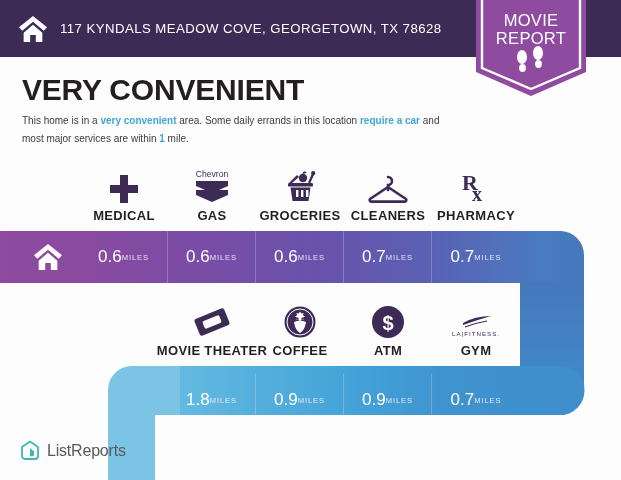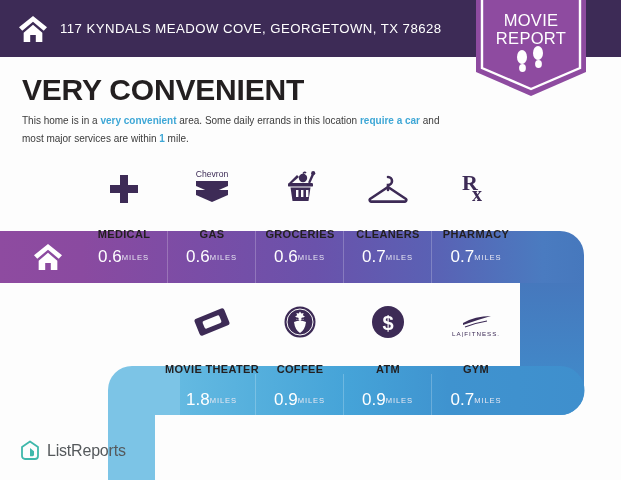--- a/index.html
+++ b/index.html
@@ -46,21 +46,21 @@
     position:absolute;left:22px;top:112px;width:420px;
     font-size:10px;line-height:17.5px;color:#3b3b3b;
   }
   .hl{color:#3ea7d6;font-weight:bold;}
 
   
   .iconrow{position:absolute;display:flex;z-index:4;}
   .iconcell{display:flex;flex-direction:column;align-items:center;justify-content:flex-end;}
   .iconcell .gfx{height:36px;display:flex;align-items:flex-end;justify-content:center;}
   .iconcell .cap{
-    margin-top:24px;font-size:11px;font-weight:bold;color:#231f20;letter-spacing:.35px;
+    margin-top:4px;font-size:13px;font-weight:bold;color:#231f20;letter-spacing:.35px;
     white-space:nowrap;
   }
 
   #iconrow1{left:80px;top:168px;width:440px;}
   #iconrow1 .iconcell{width:88px;align-items:center;}
   #iconrow2{left:168px;top:303px;width:352px;}
   #iconrow2 .iconcell{width:88px;}
 
   
   .snake{position:absolute;left:0;top:0;width:621px;height:480px;z-index:1;}

